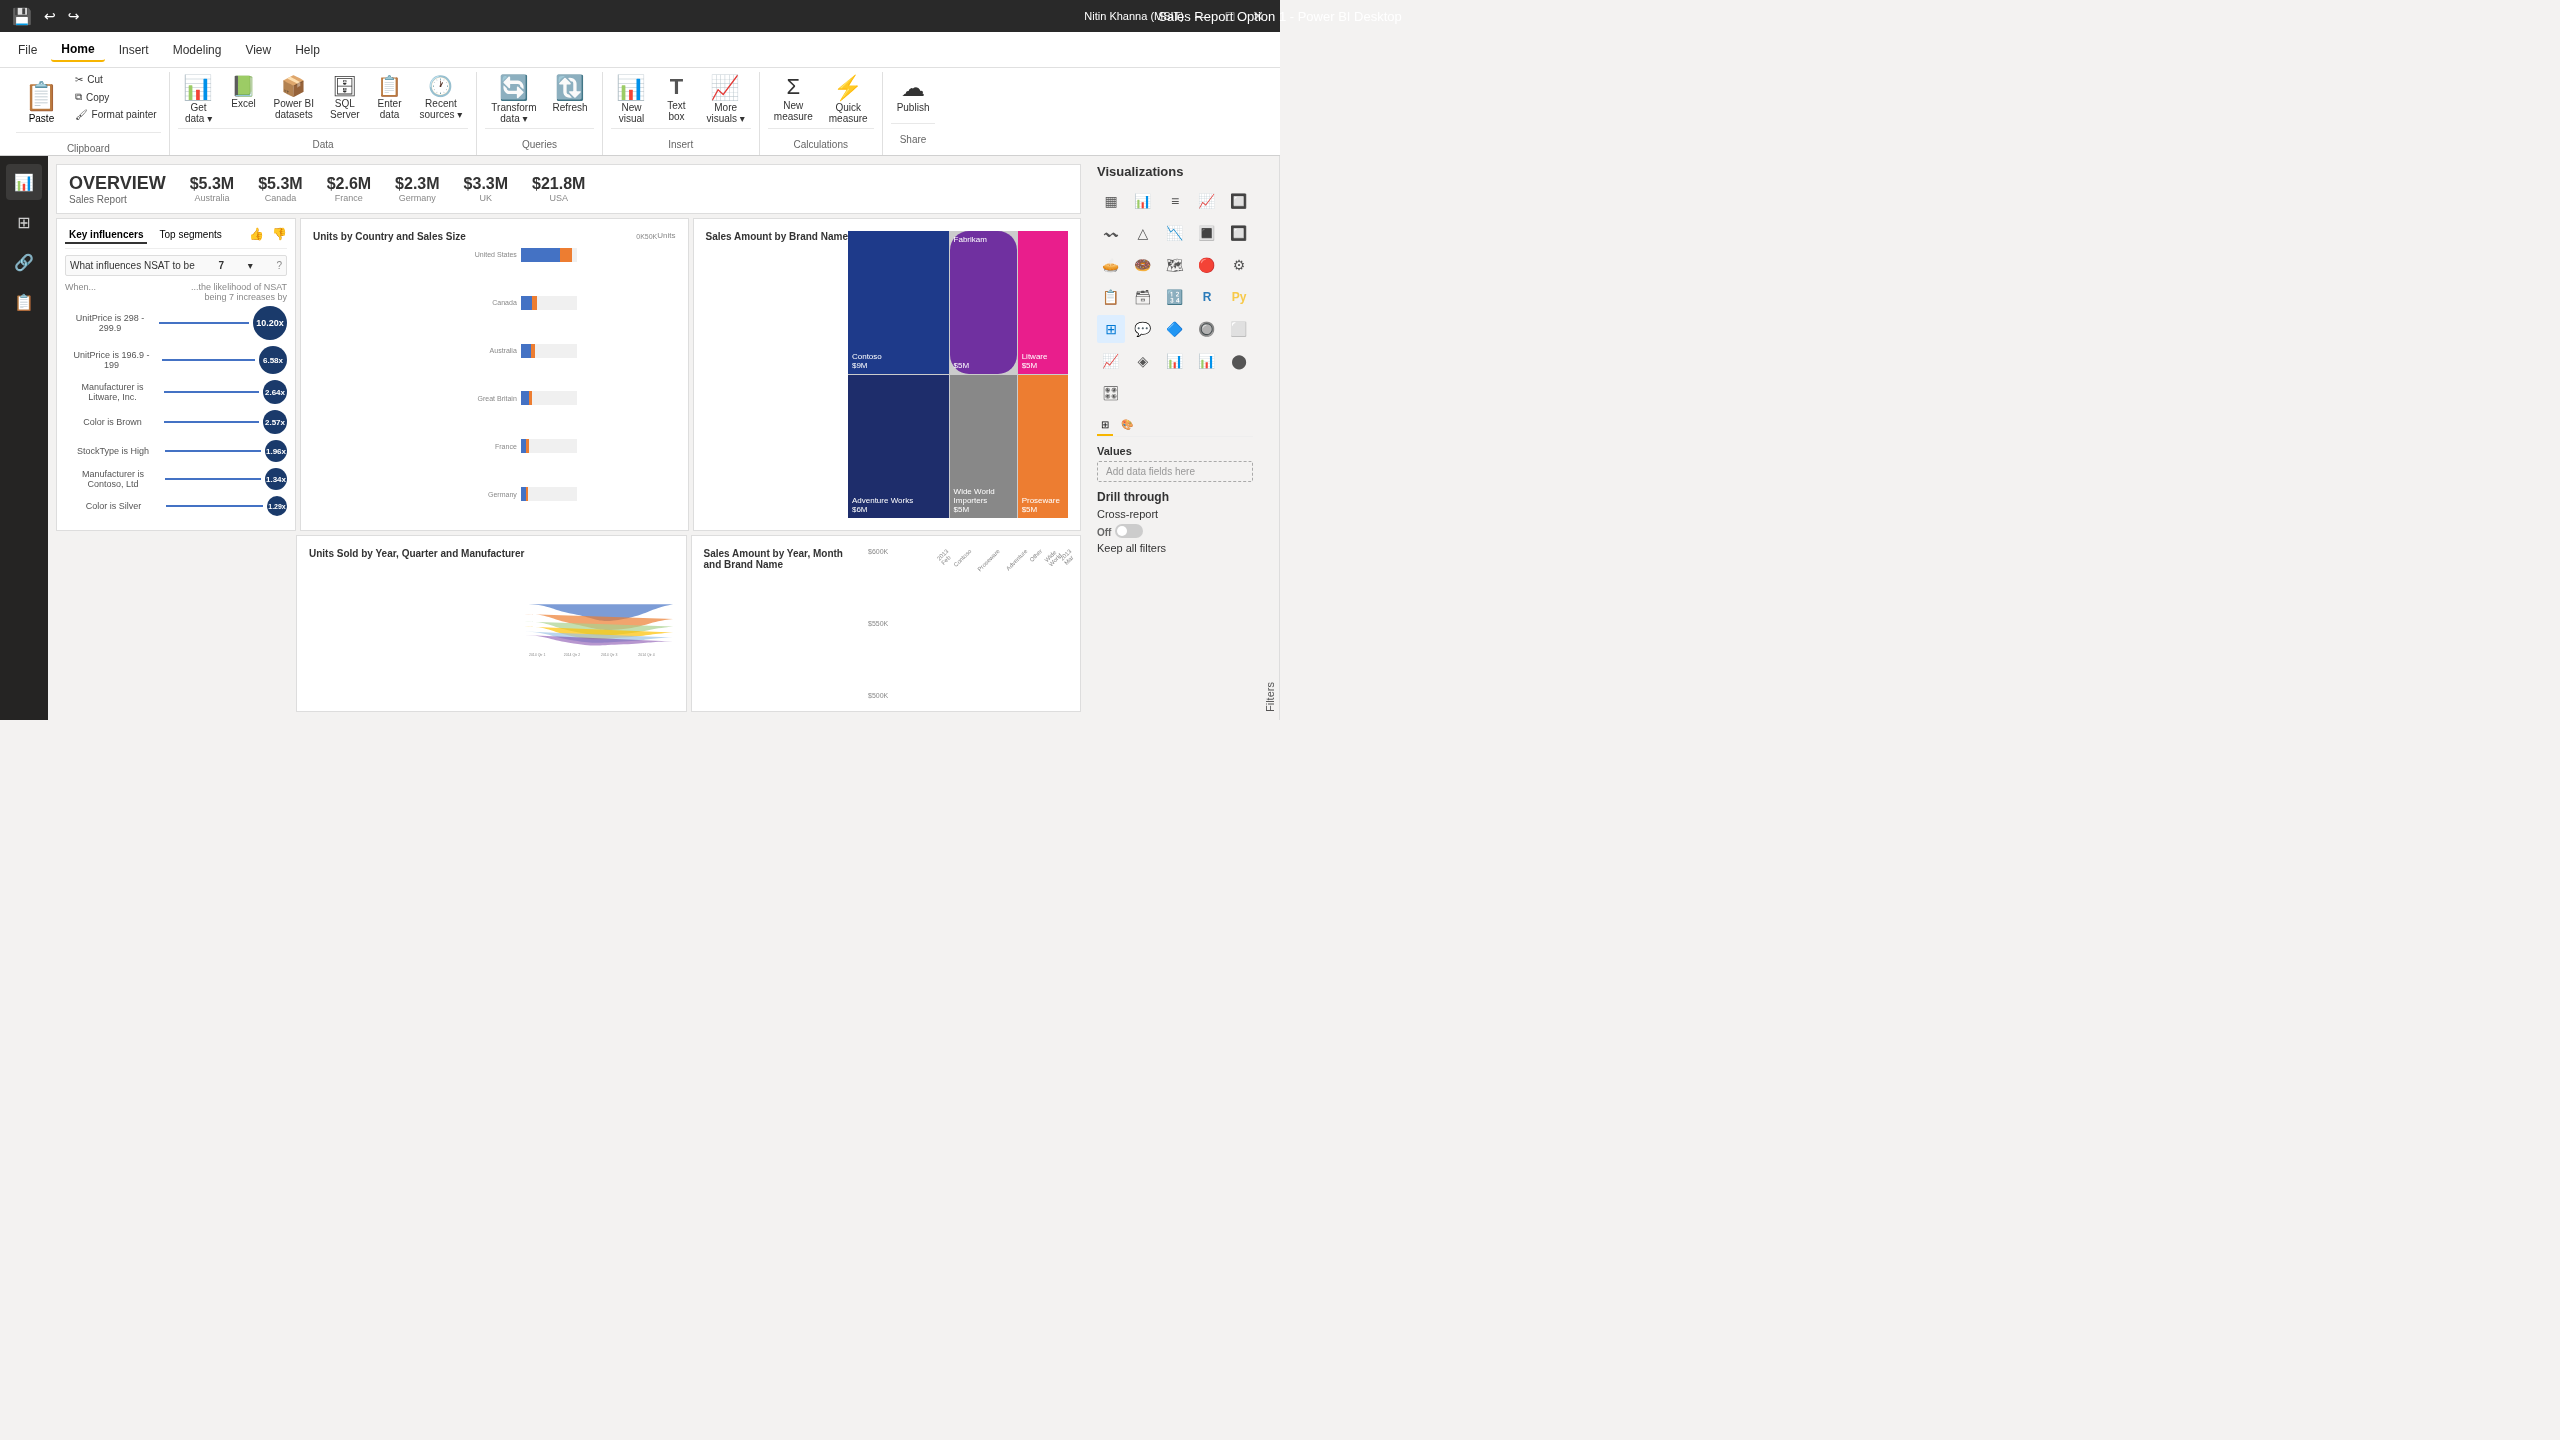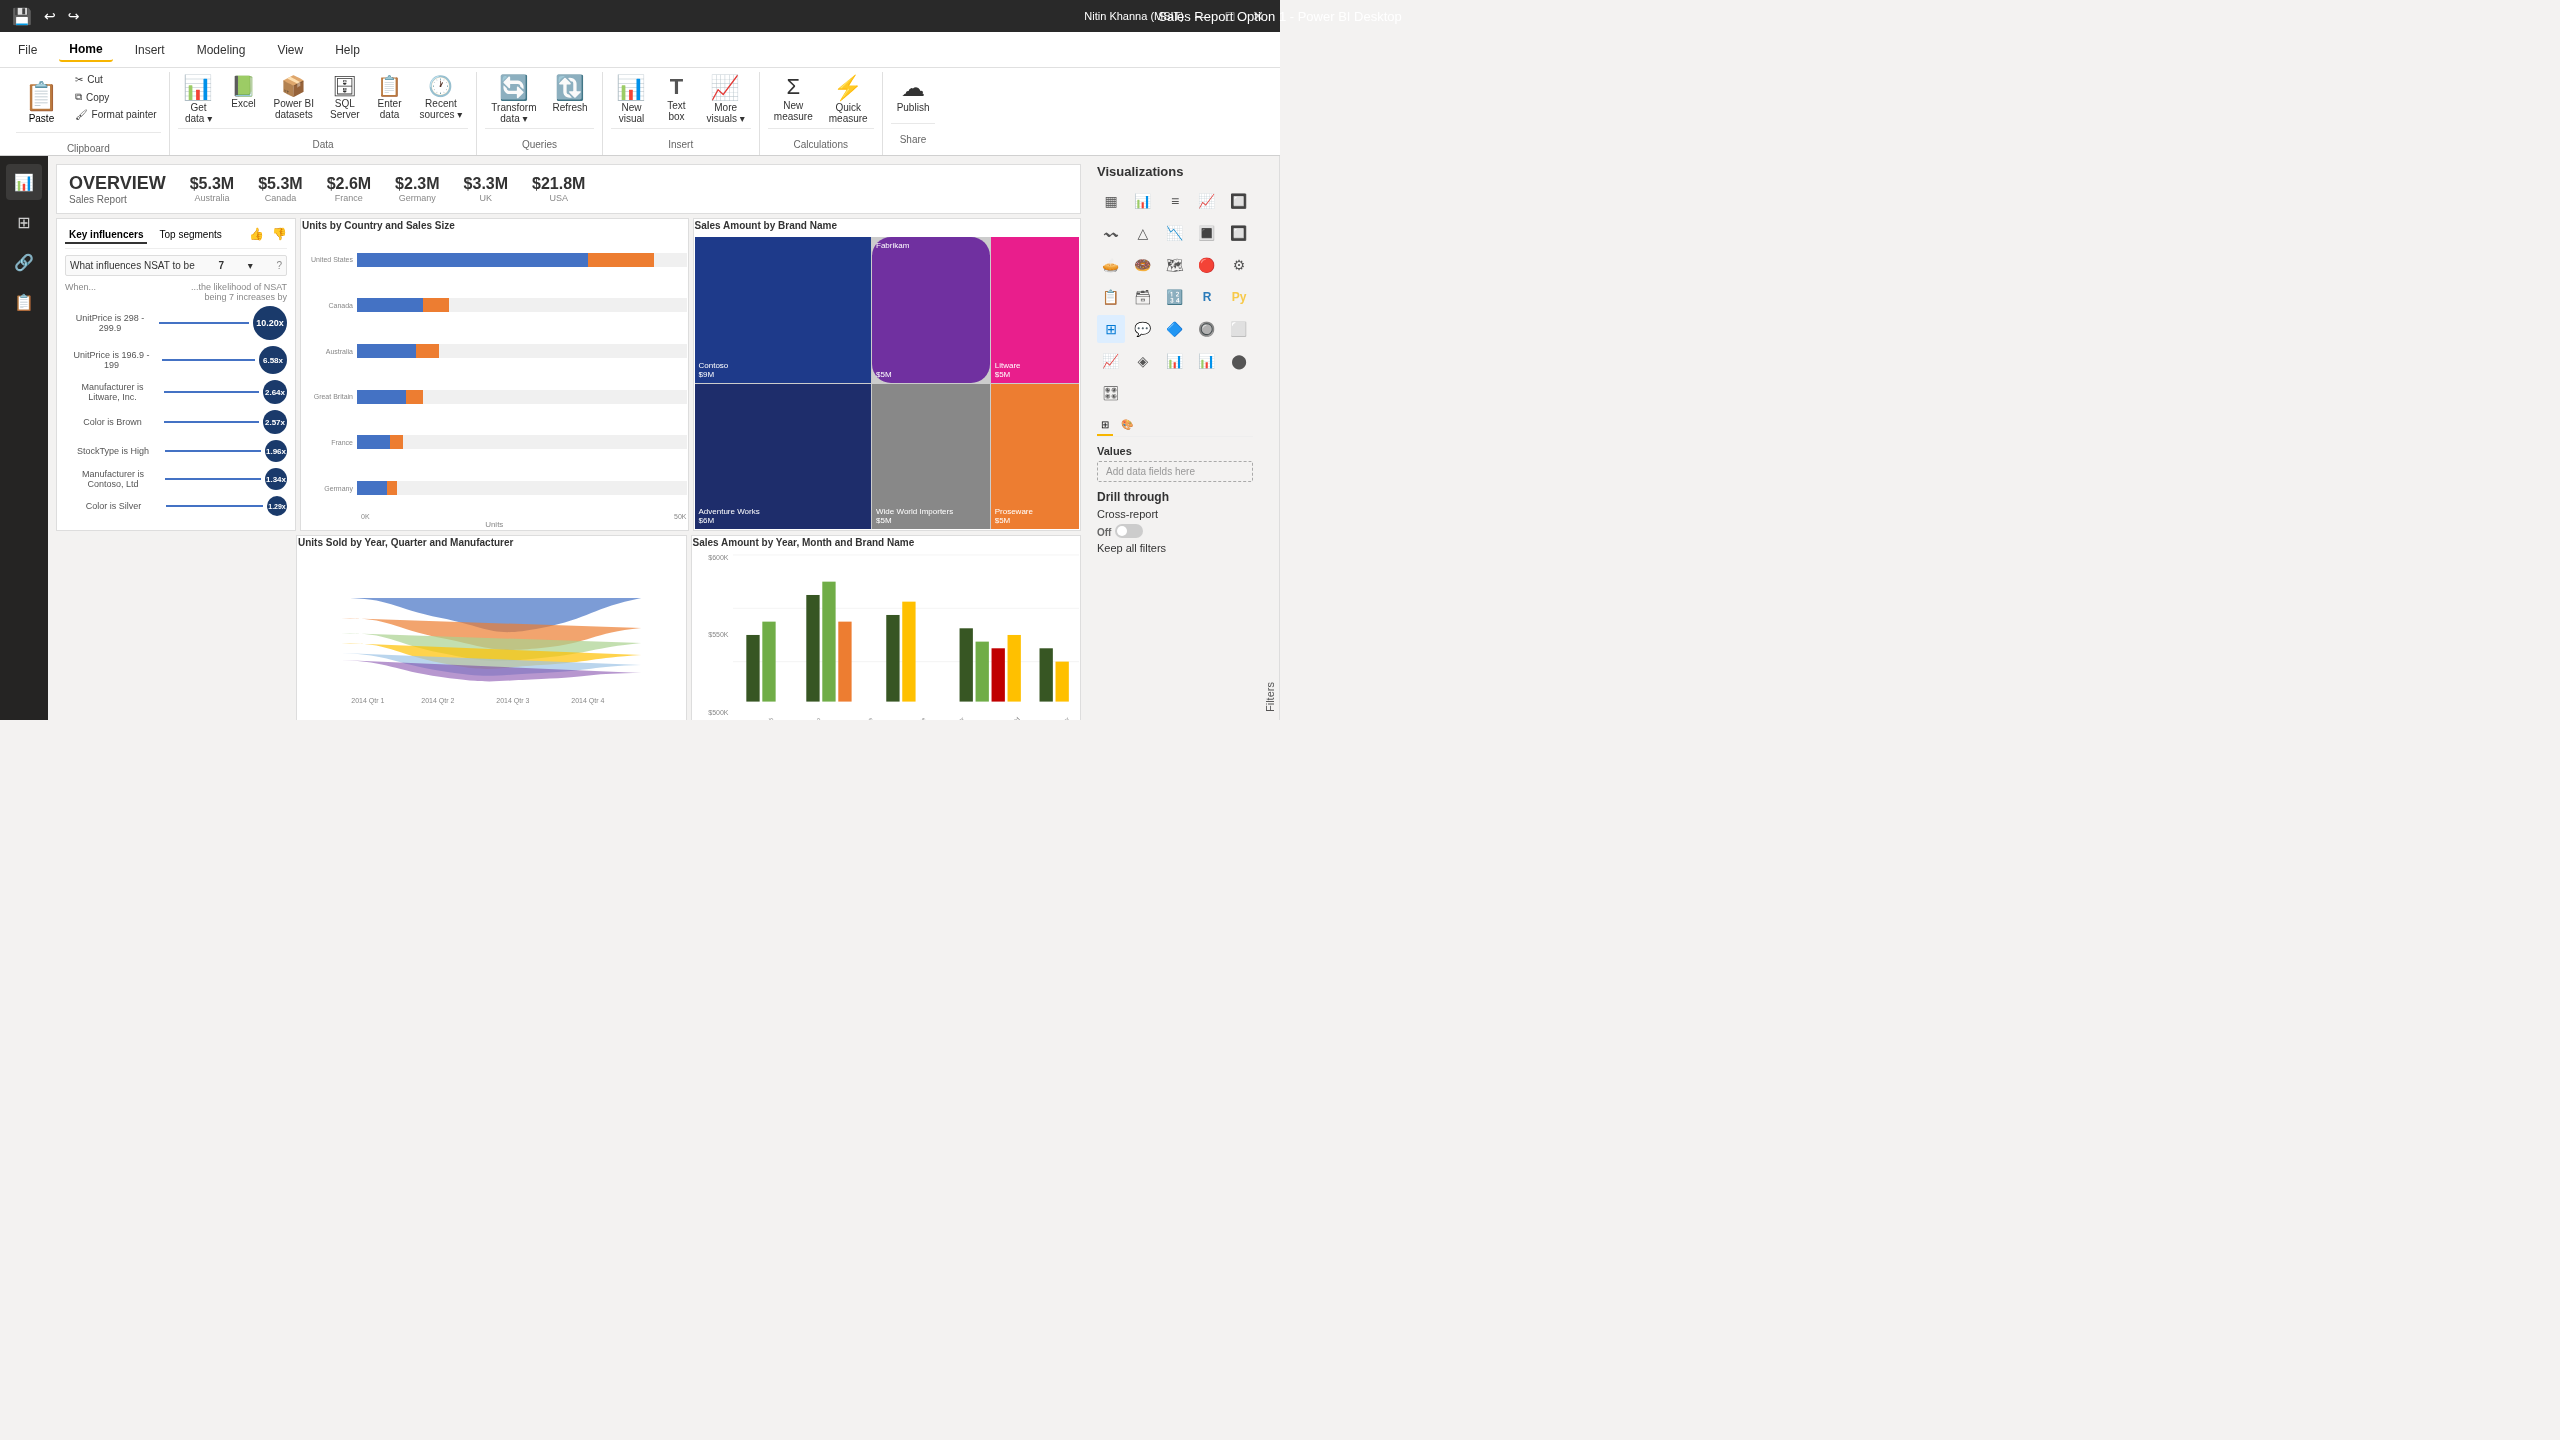--- a/index.html
+++ b/index.html
@@ -11,21 +11,21 @@
       justify-content: space-between; padding: 0 12px; font-size: 12px;
     }
     .title-bar-left { display: flex; gap: 12px; align-items: center; }
     .title-bar-center { position: absolute; left: 50%; transform: translateX(-50%); font-size: 13px; }
     .title-bar-right { display: flex; align-items: center; gap: 8px; margin-left: auto; }
     .win-btn { width: 20px; height: 20px; display: flex; align-items: center; justify-content: center; cursor: pointer; font-size: 14px; color: #ccc; }
 
     
     .menu-bar {
       background: #fff; height: 36px; display: flex; align-items: center; padding: 0 8px;
-      border-bottom: 1px solid #e0e0e0; gap: 12px;
+      border-bottom: 1px solid #e0e0e0; gap: 4px;
     }
     .menu-item { padding: 4px 10px; cursor: pointer; font-size: 12px; color: #333; border-radius: 3px; }
     .menu-item.active { border-bottom: 2px solid #f7b500; color: #000; font-weight: 600; }
 
     
     .ribbon {
       background: #fff; border-bottom: 1px solid #d0d0d0; display: flex; align-items: stretch;
       padding: 4px 8px 0; gap: 0; height: 88px;
     }
     .ribbon-group { display: flex; flex-direction: column; align-items: stretch; border-right: 1px solid #e0e0e0; padding: 0 8px; }
@@ -62,21 +62,21 @@
     .report-canvas { flex: 1; padding: 8px; display: flex; flex-direction: column; gap: 4px; }
     .canvas-header { background: #fff; border: 1px solid #ddd; padding: 8px 12px; display: flex; align-items: center; gap: 24px; }
     .canvas-header .overview { font-size: 18px; font-weight: 700; color: #333; }
     .canvas-header .sub { font-size: 10px; color: #666; }
     .stat-item { display: flex; flex-direction: column; align-items: center; }
     .stat-value { font-size: 16px; font-weight: 700; color: #333; }
     .stat-label { font-size: 9px; color: #888; }
 
     
     .charts-row { display: flex; gap: 4px; flex: 1; }
-    .chart-panel { background: #fff; border: 1px solid #ddd; padding: 1px; flex: 1; display: flex; flex-direction: column; }
+    .chart-panel { background: #fff; border: 1px solid #ddd; padding: 12px; flex: 1; display: flex; flex-direction: row; }
     .chart-title { font-size: 10px; font-weight: 600; color: #333; margin-bottom: 6px; }
 
     
     .ki-panel { background: #fff; border: 1px solid #ddd; padding: 8px; width: 240px; display: flex; flex-direction: column; }
     .ki-tabs { display: flex; gap: 8px; border-bottom: 1px solid #eee; padding-bottom: 4px; margin-bottom: 6px; }
     .ki-tab { font-size: 10px; cursor: pointer; padding: 2px 4px; }
     .ki-tab.active { border-bottom: 2px solid #333; font-weight: 600; }
     .ki-question { font-size: 10px; color: #333; background: #f9f9f9; padding: 4px; border: 1px solid #ddd; border-radius: 2px; margin-bottom: 6px; display: flex; align-items: center; justify-content: space-between; }
     .ki-row { display: flex; align-items: center; gap: 4px; margin-bottom: 6px; }
     .ki-label { font-size: 9px; color: #555; flex: 1; text-align: center; }

